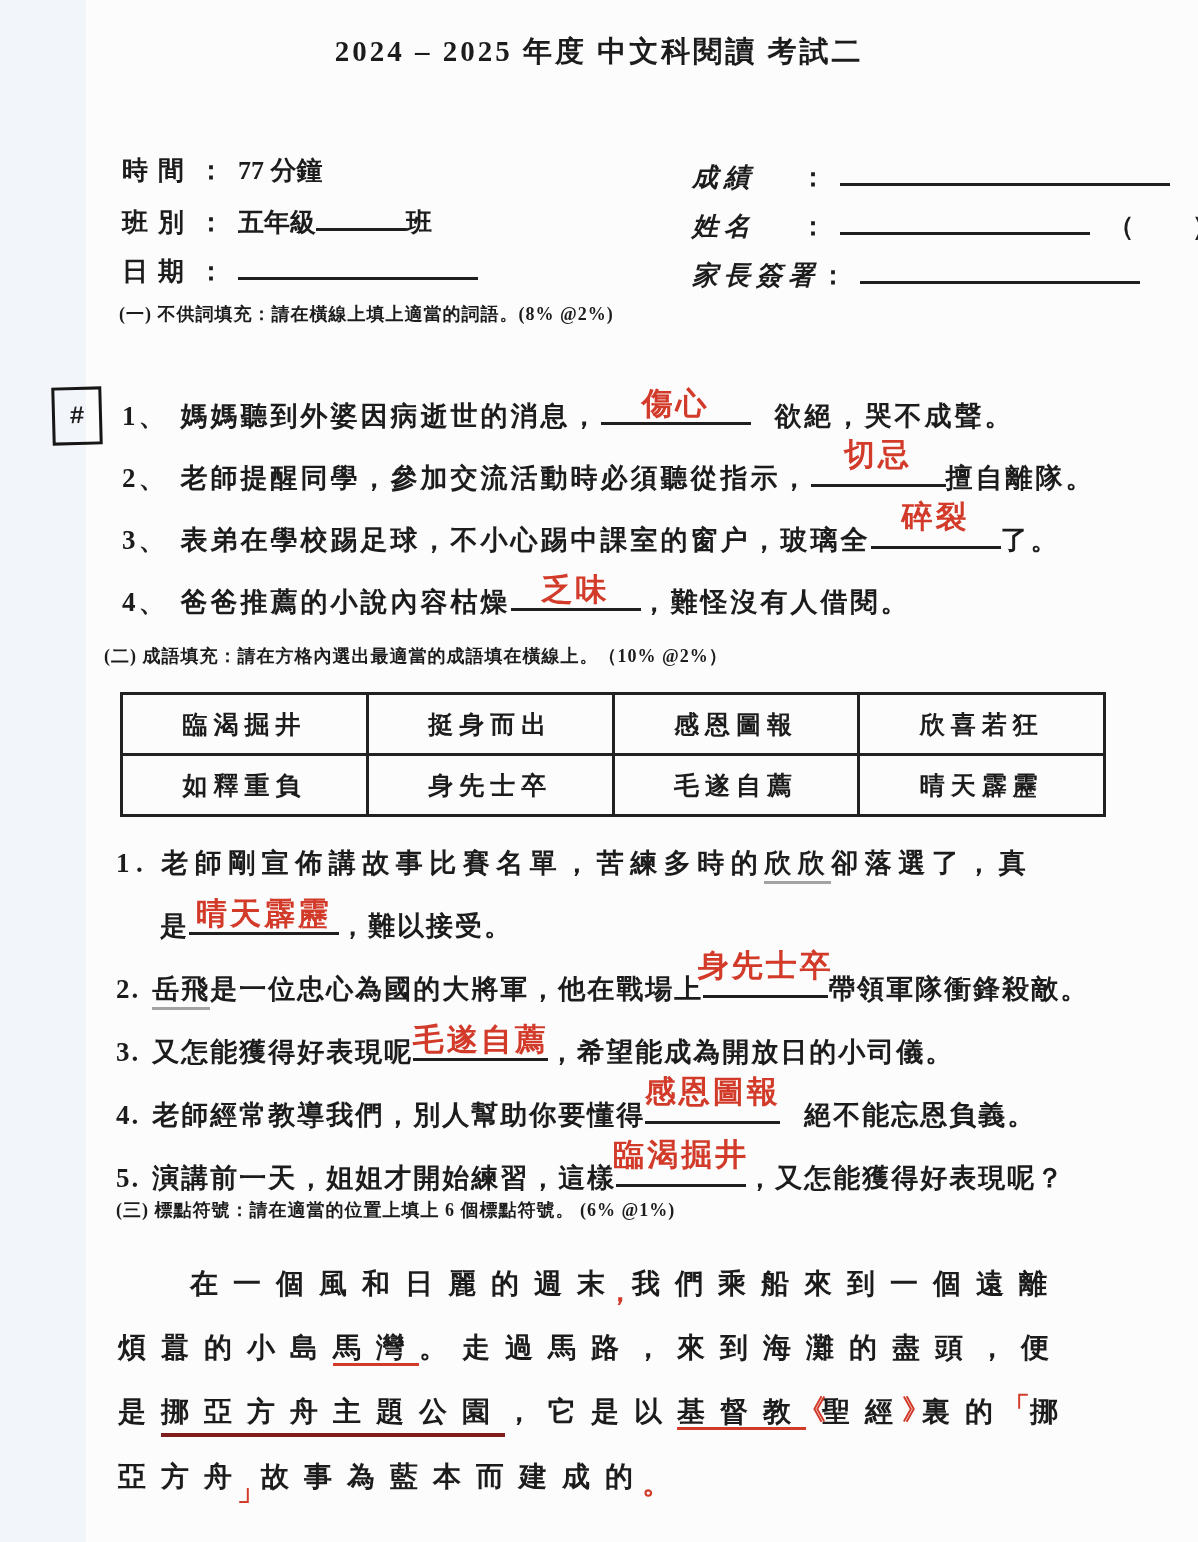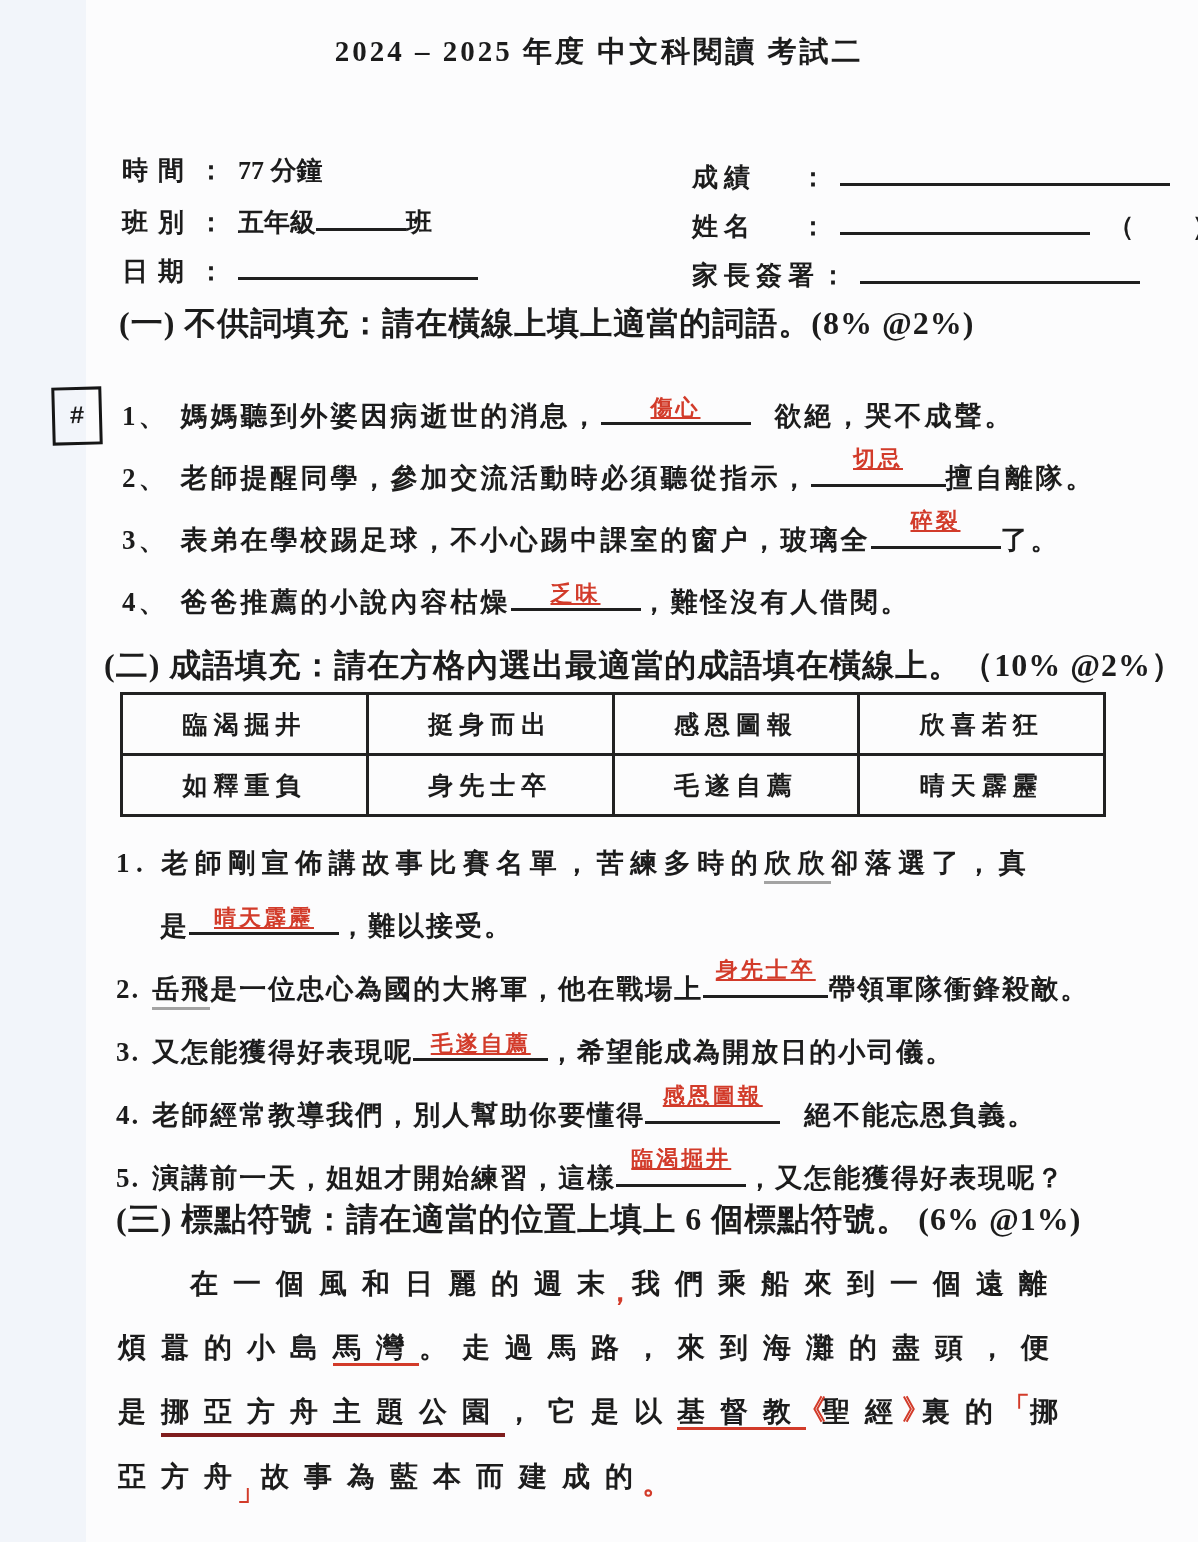--- a/index.html
+++ b/index.html
@@ -14,39 +14,39 @@
   .title {
     position:absolute; top:32px; left:0; right:0; text-align:center;
     font-size:29px; font-weight:700; letter-spacing:3px;
   }
 
   .hdr { position:absolute; font-size:26px; font-weight:600; }
   .hdr .hline { height:49px; line-height:49px; white-space:nowrap; }
   .hdr-left  { left:122px; top:146px; }
   .hdr-right { left:692px; top:150px; }
   .lab  { display:inline-block; min-width:76px;  letter-spacing:10px; }
-  .labr { display:inline-block; min-width:108px; letter-spacing:6px; }
+  .labr { display:inline-block; min-width:108px; letter-spacing:6px;font-style:italic; }
   .col  { display:inline-block; margin-right:14px; }
 
   .blank {
     display:inline-block; position:relative; height:36px;
     border-bottom:3px solid #1f1f1f; vertical-align:baseline;
   }
   .w90{width:90px}.w125{width:125px}.w130{width:130px}
   .w135{width:135px}.w150{width:150px}.w240{width:240px}.w250{width:250px}
   .w280{width:280px}.w330{width:330px}
   .ans {
     position:absolute; left:50%; bottom:3px; transform:translateX(-50%);
-    color:var(--red); font-size:22px; font-weight:600; letter-spacing:3px;
-    white-space:nowrap; line-height:1; font-family:"Liberation Sans","DejaVu Sans",sans-serif;text-decoration:underline;
+    color:var(--red); font-size:31px; font-weight:600; letter-spacing:3px;
+    white-space:nowrap; line-height:1; font-family:"Liberation Sans","DejaVu Sans",sans-serif;
   }
   .ans.hi { bottom:14px; }
   .paren { letter-spacing:2px; margin-left:18px; }
 
-  .shead { position:absolute; font-size:32px; font-weight:600; letter-spacing:1px; white-space:nowrap; }
+  .shead { position:absolute; font-size:18px; font-weight:600; letter-spacing:1px; white-space:nowrap; }
   .s1h { left:119px; top:302px; }
   .s2h { left:104px; top:644px;text-align:center; }
   .s3h { left:116px; top:1198px; }
 
   .hashbox {
     position:absolute; left:52px; top:387px; width:50px; height:58px;
     border:3px solid #161616; transform:rotate(-1.5deg);
     display:flex; align-items:center; justify-content:center;
     font-size:25px; font-weight:700; font-family:"Liberation Mono","DejaVu Sans Mono",monospace;
   }

